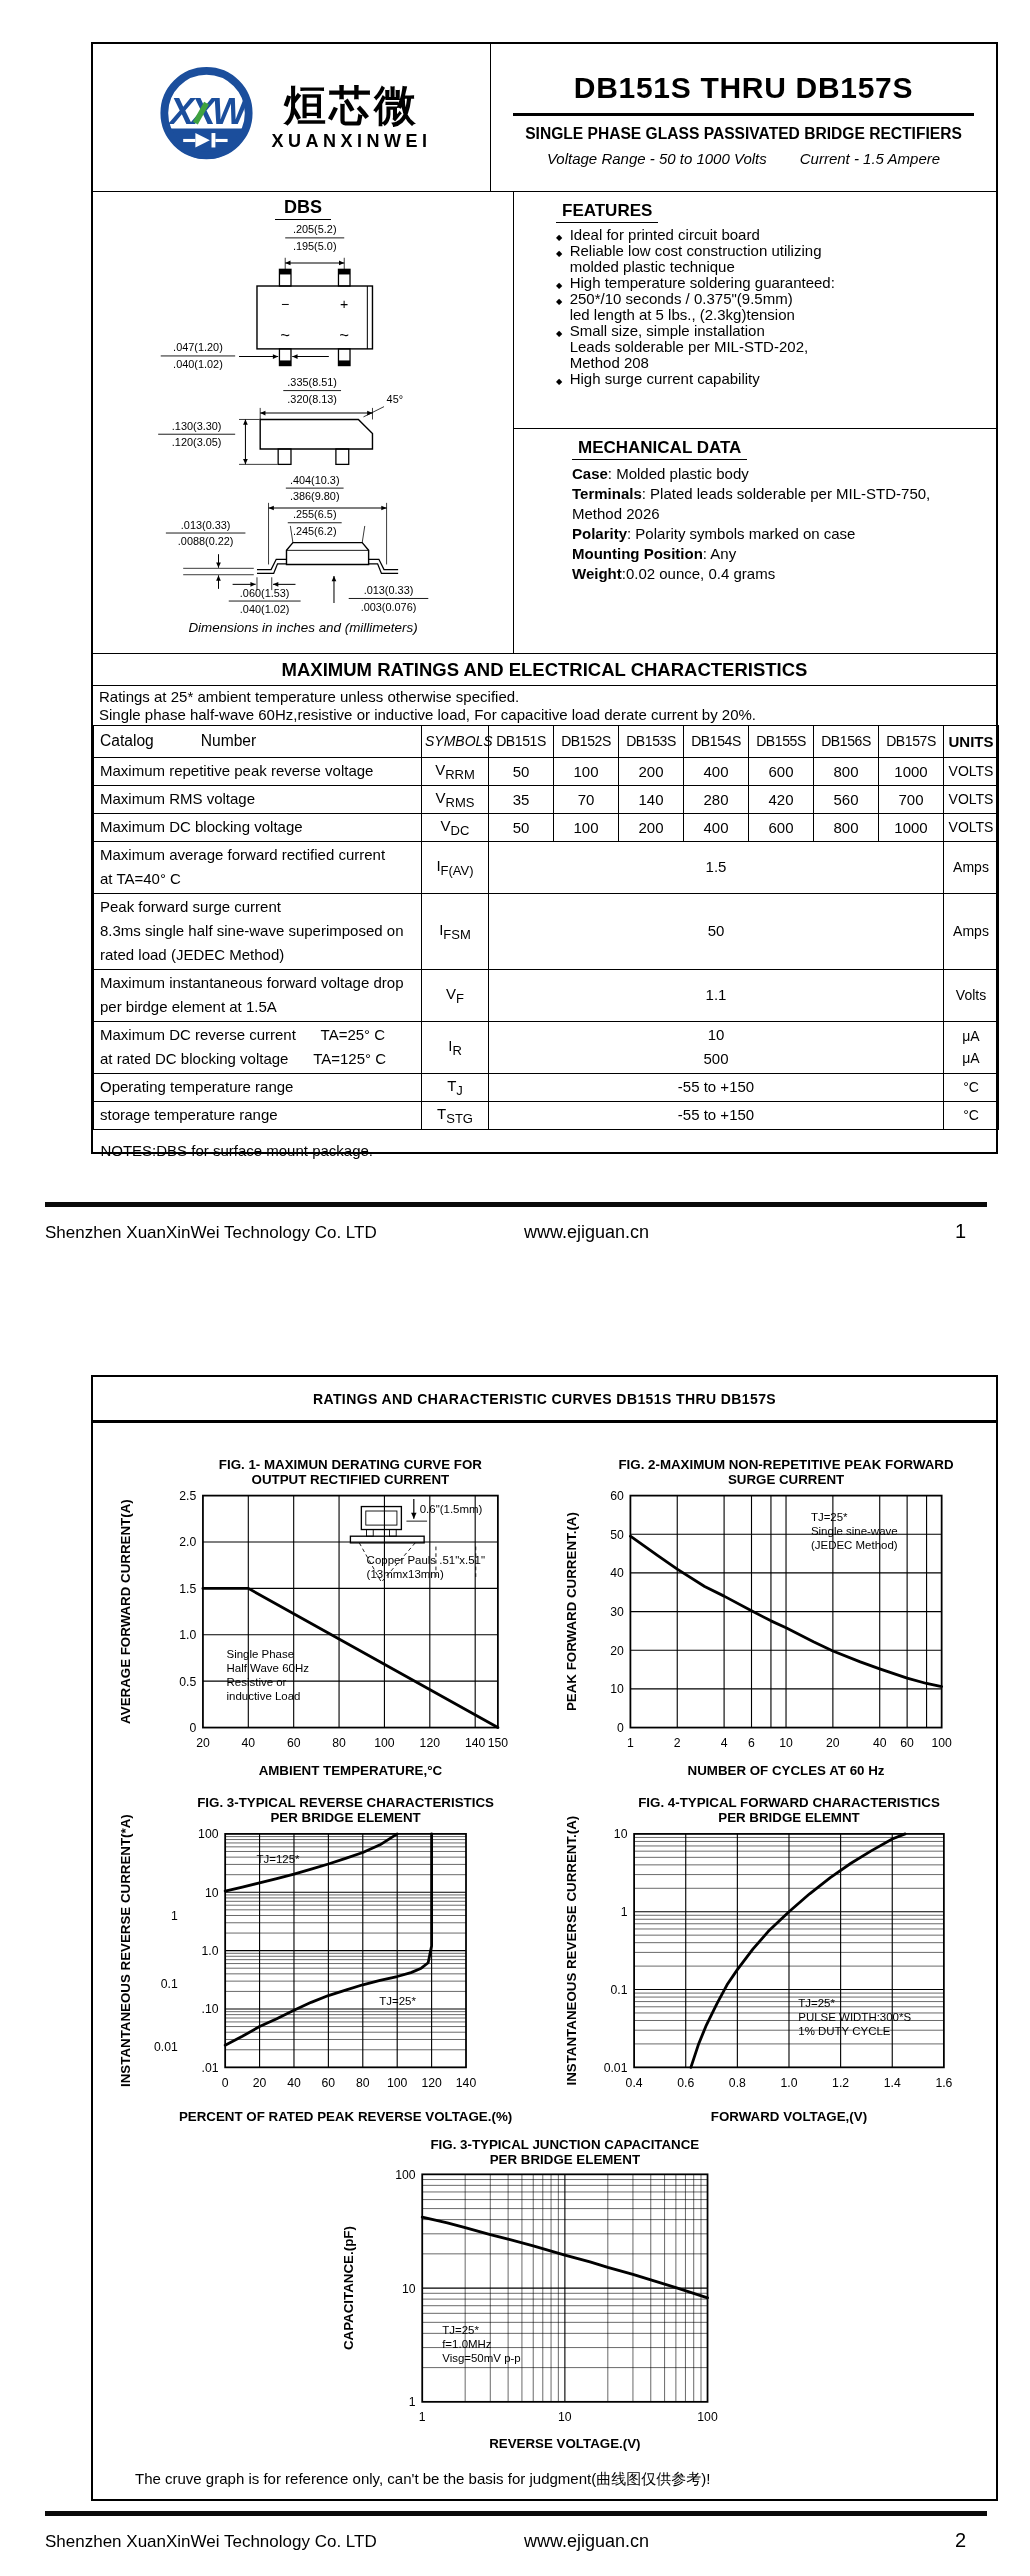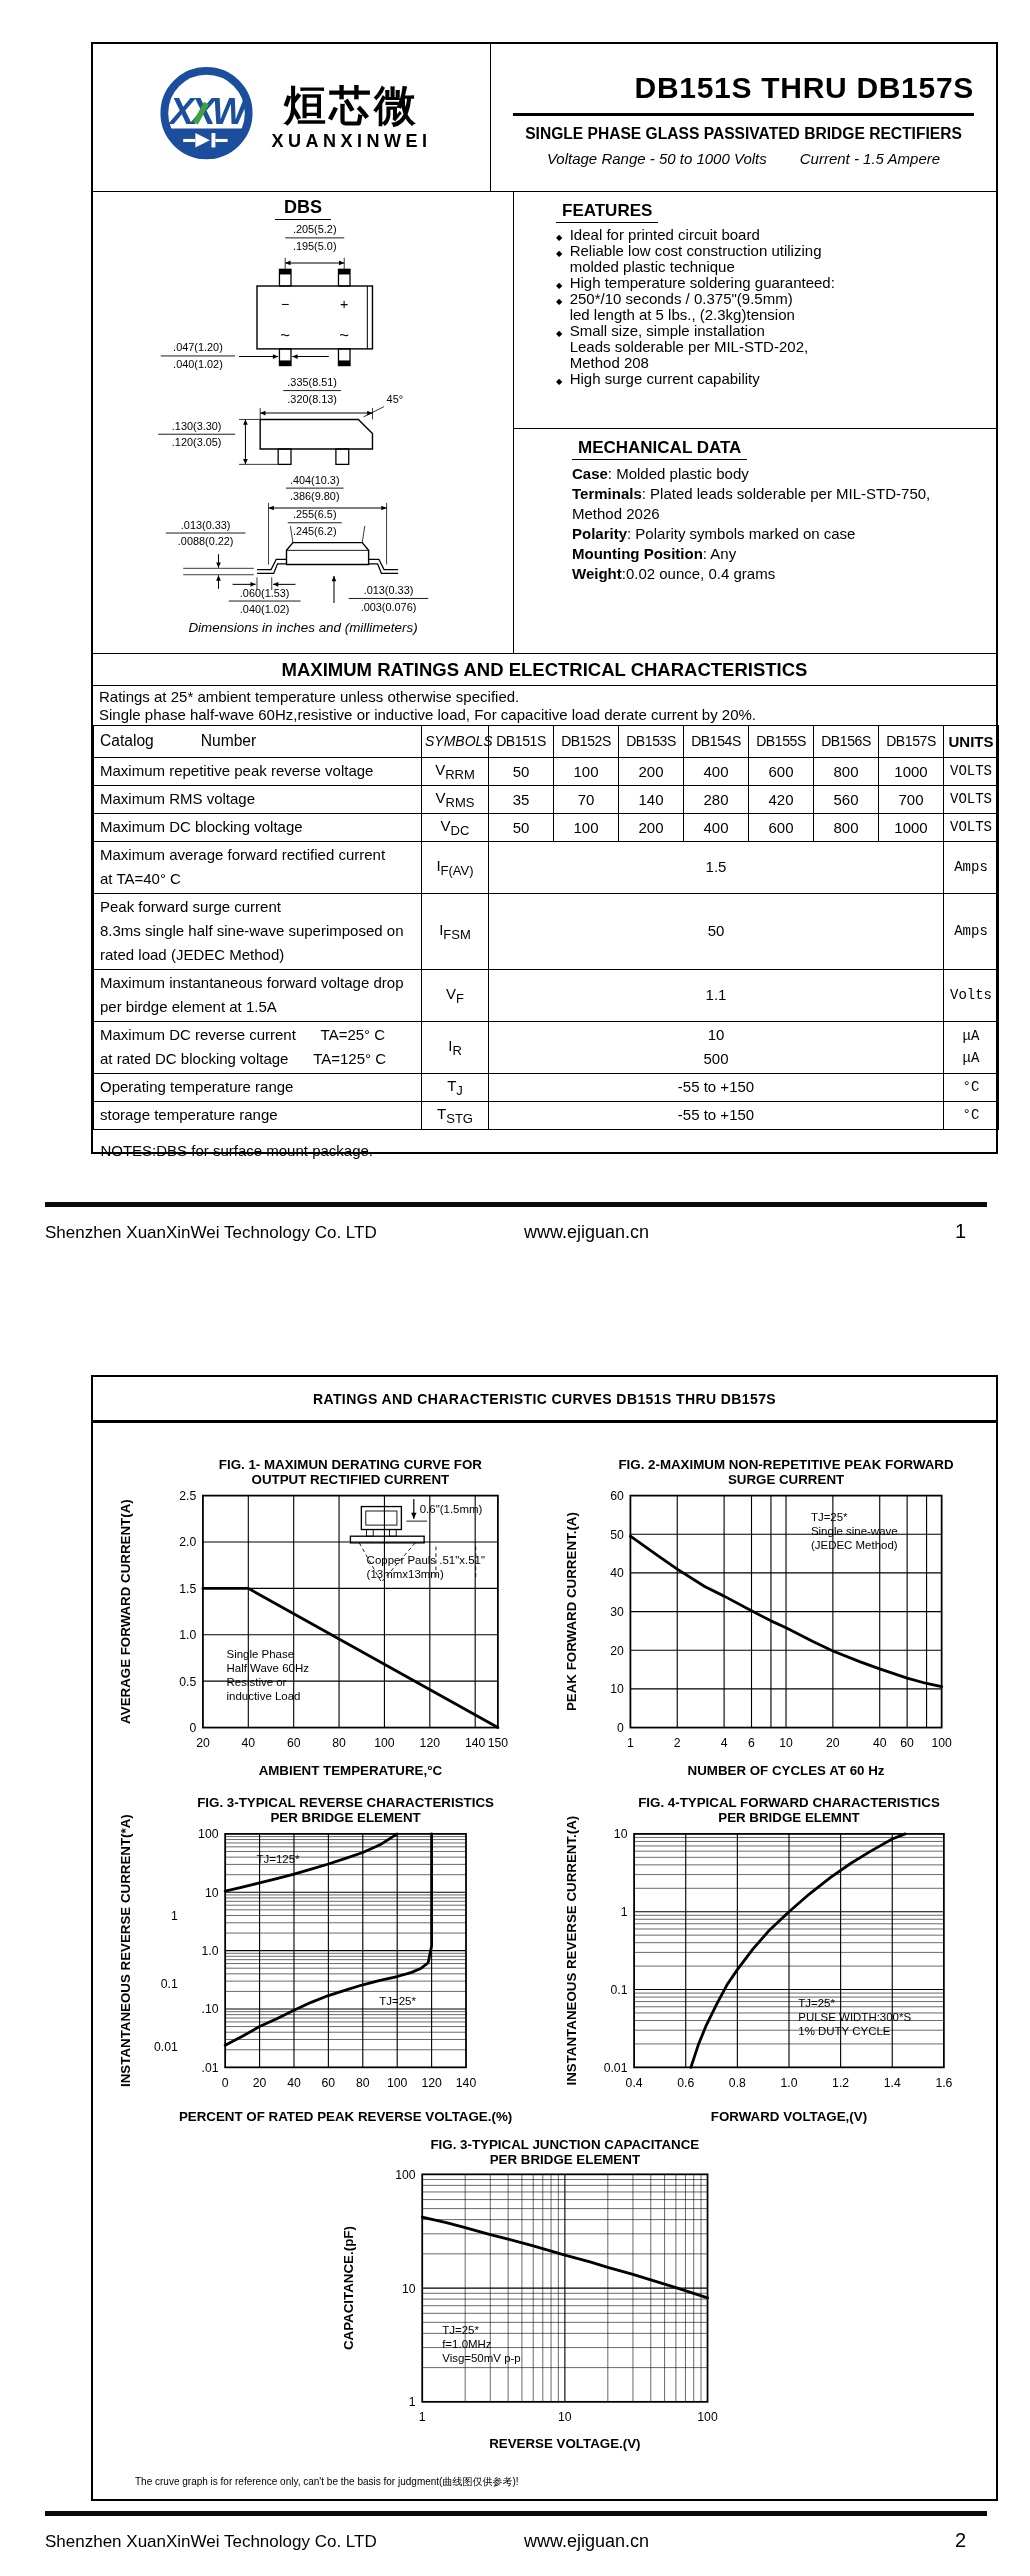--- a/index.html
+++ b/index.html
@@ -8,21 +8,21 @@
   .canvas{position:absolute;inset:0;}
   
   .pagebox{position:absolute;left:91px;width:907px;border:2.2px solid #000;background:#fff;}
   .p1{top:42px;height:1112px;}
   .hdr{height:148px;display:flex;border-bottom:1.5px solid #000;}
   .hdr-logo{width:398px;border-right:1.5px solid #000;display:flex;align-items:center;justify-content:center;gap:9px;}
   .logo-text{display:flex;flex-direction:column;align-items:center;}
   .logo-cn{font-size:42px;font-weight:bold;letter-spacing:3px;line-height:45px;}
   .logo-latin{font-size:18px;font-weight:bold;letter-spacing:4.5px;margin-top:3px;}
   .hdr-title{flex:1;display:flex;flex-direction:column;justify-content:center;padding-top:3px;}
-  .hdr-title h1{font-size:30px;font-weight:bold;text-align:right;margin:0 22px;padding-bottom:7.4px;border-bottom:3px solid #000;letter-spacing:0.7px;}
+  .hdr-title h1{font-size:30px;font-weight:bold;text-align:center;margin:0 22px;padding-bottom:7.4px;border-bottom:3px solid #000;letter-spacing:0.7px;}
   .subtitle{margin-top:9px;font-size:15.6px;font-weight:bold;text-align:center;}
   .rangeline{margin-top:6.7px;font-size:15px;font-style:italic;display:flex;justify-content:center;gap:33px;}
   .cols{display:flex;height:461px;}
   .col-left{width:421px;border-right:1.5px solid #000;display:flex;flex-direction:column;align-items:center;}
   .dbs{margin-top:4.5px;font-size:18px;font-weight:bold;}
   .dbs span{border-bottom:1.5px solid #000;padding:0 9px 2.2px;}
   .dim-caption{font-size:13.4px;font-style:italic;margin-top:1.5px;}
   .col-right{flex:1;display:flex;flex-direction:column;}
   .features{height:237px;border-bottom:1.5px solid #000;padding:0 13.4px 0 42px;}
   .sec-h{text-align:left;margin:9px 0 6px;}
@@ -40,21 +40,21 @@
   .conds{height:39px;padding:2.2px 6px;font-size:15px;line-height:18px;}
   table{border-collapse:collapse;width:100%;table-layout:fixed;}
   td{border:1.5px solid #000;vertical-align:middle;padding:1.5px 3px;}
   td.param{padding-left:6px;}
   td.param div{font-size:15px;line-height:24px;white-space:pre-wrap;}
   td.sym{text-align:center;font-size:15px;}
   td.sym sub{font-size:13px;}
   td.val{text-align:center;font-size:15px;}
   td.val div{line-height:24px;}
   td.unit{text-align:center;font-size:14px;}
-  td.unit div{line-height:22px;font-family:Liberation Mono, monospace;}
+  td.unit div{line-height:22px;}
   .param-h{font-size:15.6px;padding-left:6px;}
   .param-h span{display:inline-block;}
   .param-h span:first-child{margin-right:47px;}
   .sym-h{font-size:14px;font-style:italic;text-align:center;}
   .part-h{font-size:14px;font-weight:normal;text-align:center;letter-spacing:-0.4px;padding:7.4px 0;}
   .unit-h{font-size:15px;font-weight:bold;text-align:center;}
   .notes{padding:12px 7.4px 0;font-size:15px;}
   
   .footer{position:absolute;left:45px;width:942px;}
   .f1{top:1202px;} .f2{top:2511px;}
@@ -63,21 +63,21 @@
   .fcompany{font-size:17px;width:479px;}
   .fsite{font-size:18px;}
   .fpage{margin-left:auto;font-size:20px;padding-right:21px;}
   
   .p2{top:1375px;height:1126px;display:flex;flex-direction:column;}
   .p2-title{height:46px;border-bottom:3.7px solid #000;display:flex;align-items:center;justify-content:center;
             font-size:14px;font-weight:bold;letter-spacing:0.4px;}
   .figrow{display:flex;justify-content:space-around;padding:0 6px;}
   .figrow.center{justify-content:center;}
   #row1{margin-top:31px;} #row2{margin-top:4.5px;} #row3{margin-top:1.5px;}
-  .p2-note{margin-top:auto;padding:0 0 10.4px 42px;font-size:10px;}
+  .p2-note{margin-top:auto;padding:0 0 10.4px 42px;font-size:15px;}
   figure{margin:0;}
 </style>
 </head>
 <body>
 
 <div class="canvas">
 
   <section class="pagebox p1">
     <div class="hdr">
       <div class="hdr-logo">

